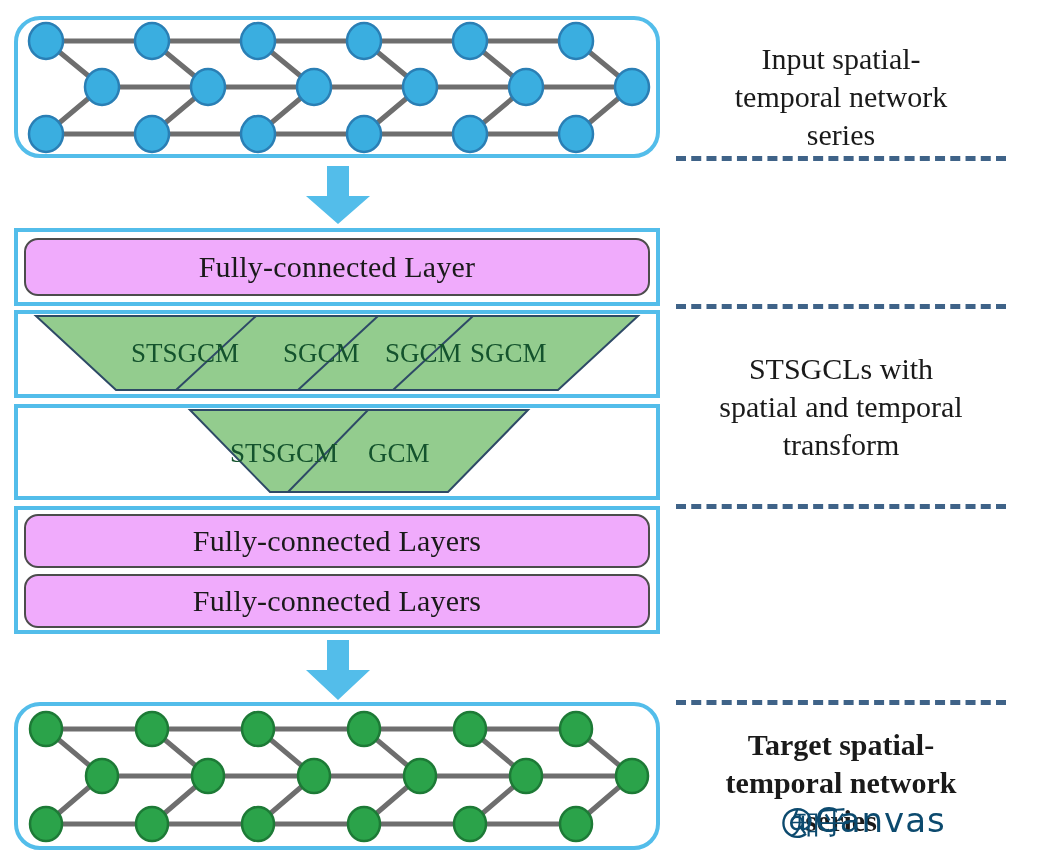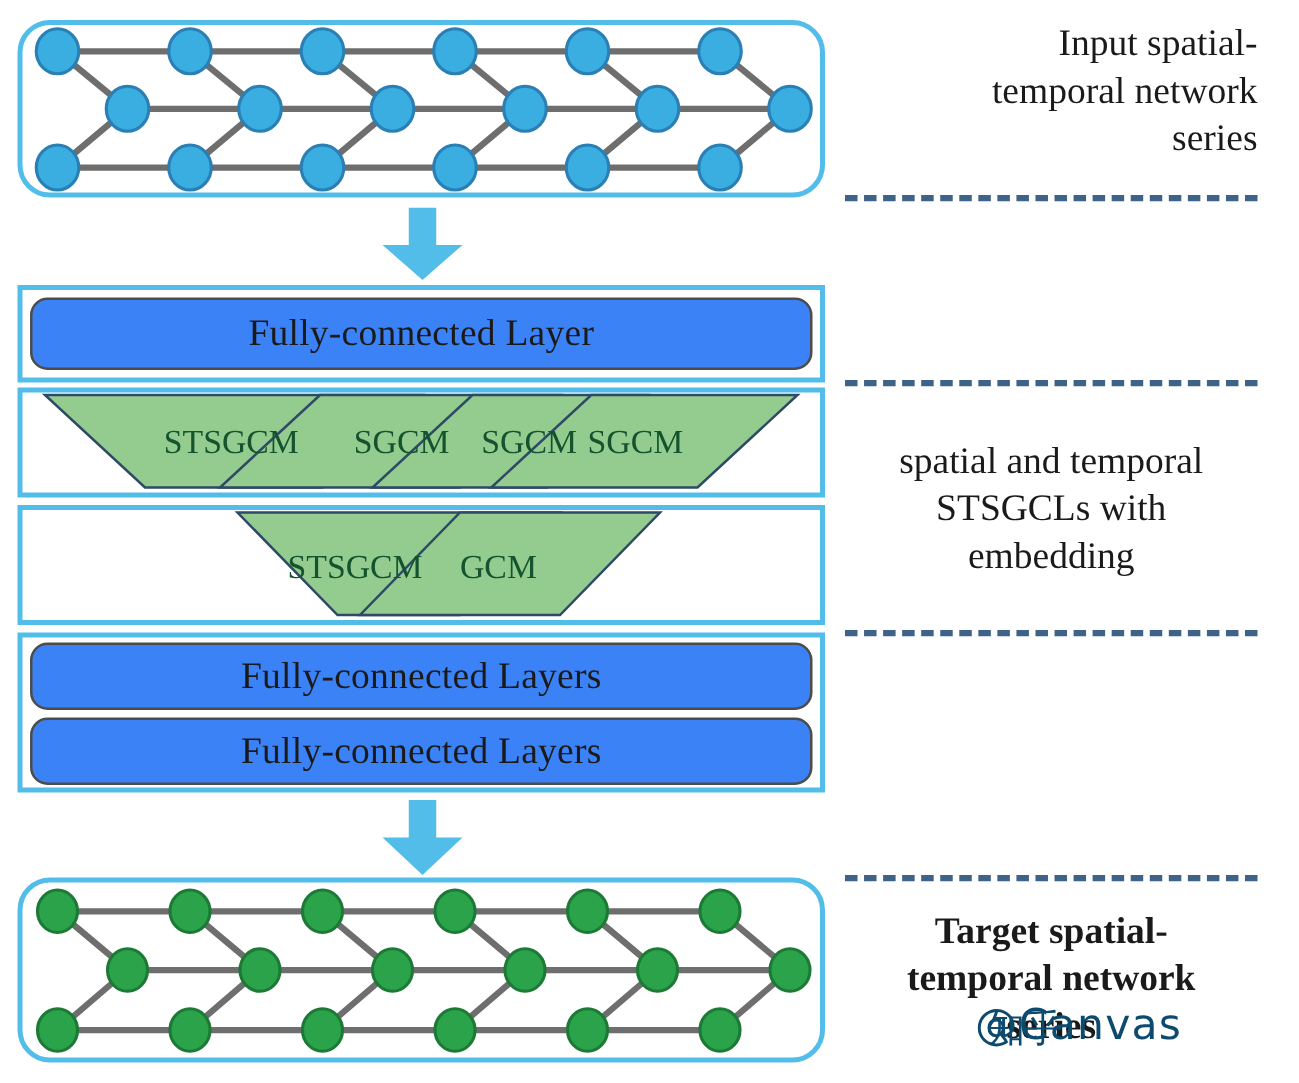--- a/index.html
+++ b/index.html
@@ -20,21 +20,21 @@
     box-sizing:border-box;
   }
   .bluebox.round{border-radius:26px;}
 
   
   .netsvg{position:absolute;left:0;top:0;}
 
   
   .ybox{
     position:absolute;
-    background:#3b82f6;
+    background:#f0abfc;
     border:2.5px solid #4c4c4c;
     border-radius:14px;
     box-sizing:border-box;
     display:flex;align-items:center;justify-content:center;
     color:#1a1a1a;
     font-size:30px;
     letter-spacing:0.2px;
   }
 
   
@@ -239,33 +239,33 @@
           <ellipse cx="452" cy="23" rx="16" ry="17" fill="#2ba34a" stroke="#1d7a36" stroke-width="2.5"></ellipse>
           <ellipse cx="508" cy="70" rx="16" ry="17" fill="#2ba34a" stroke="#1d7a36" stroke-width="2.5"></ellipse>
           <ellipse cx="452" cy="118" rx="16" ry="17" fill="#2ba34a" stroke="#1d7a36" stroke-width="2.5"></ellipse>
           <ellipse cx="558" cy="23" rx="16" ry="17" fill="#2ba34a" stroke="#1d7a36" stroke-width="2.5"></ellipse>
           <ellipse cx="614" cy="70" rx="16" ry="17" fill="#2ba34a" stroke="#1d7a36" stroke-width="2.5"></ellipse>
           <ellipse cx="558" cy="118" rx="16" ry="17" fill="#2ba34a" stroke="#1d7a36" stroke-width="2.5"></ellipse>
         </g>
     </svg>
   </div>
 
-  <div class="rlabel" style="top:16px;text-align:right;">
+  <div class="rlabel" style="top:40px;">
     <div>Input spatial-</div>
     <div>temporal network</div>
     <div>series</div>
   </div>
   <div class="dashline" style="top:156px;"></div>
 
   <div class="dashline" style="top:304px;"></div>
 
   <div class="rlabel" style="top:350px;">
+    <div>STSGCLs with</div>
     <div>spatial and temporal</div>
-    <div>STSGCLs with</div>
-    <div>embedding</div>
+    <div>transform</div>
   </div>
   <div class="dashline" style="top:504px;"></div>
 
   <div class="dashline" style="top:700px;"></div>
 
   <div class="rlabel" style="top:726px;font-weight:bold;">
     <div>Target spatial-</div>
     <div>temporal network</div>
     <div>series</div>
   </div>

